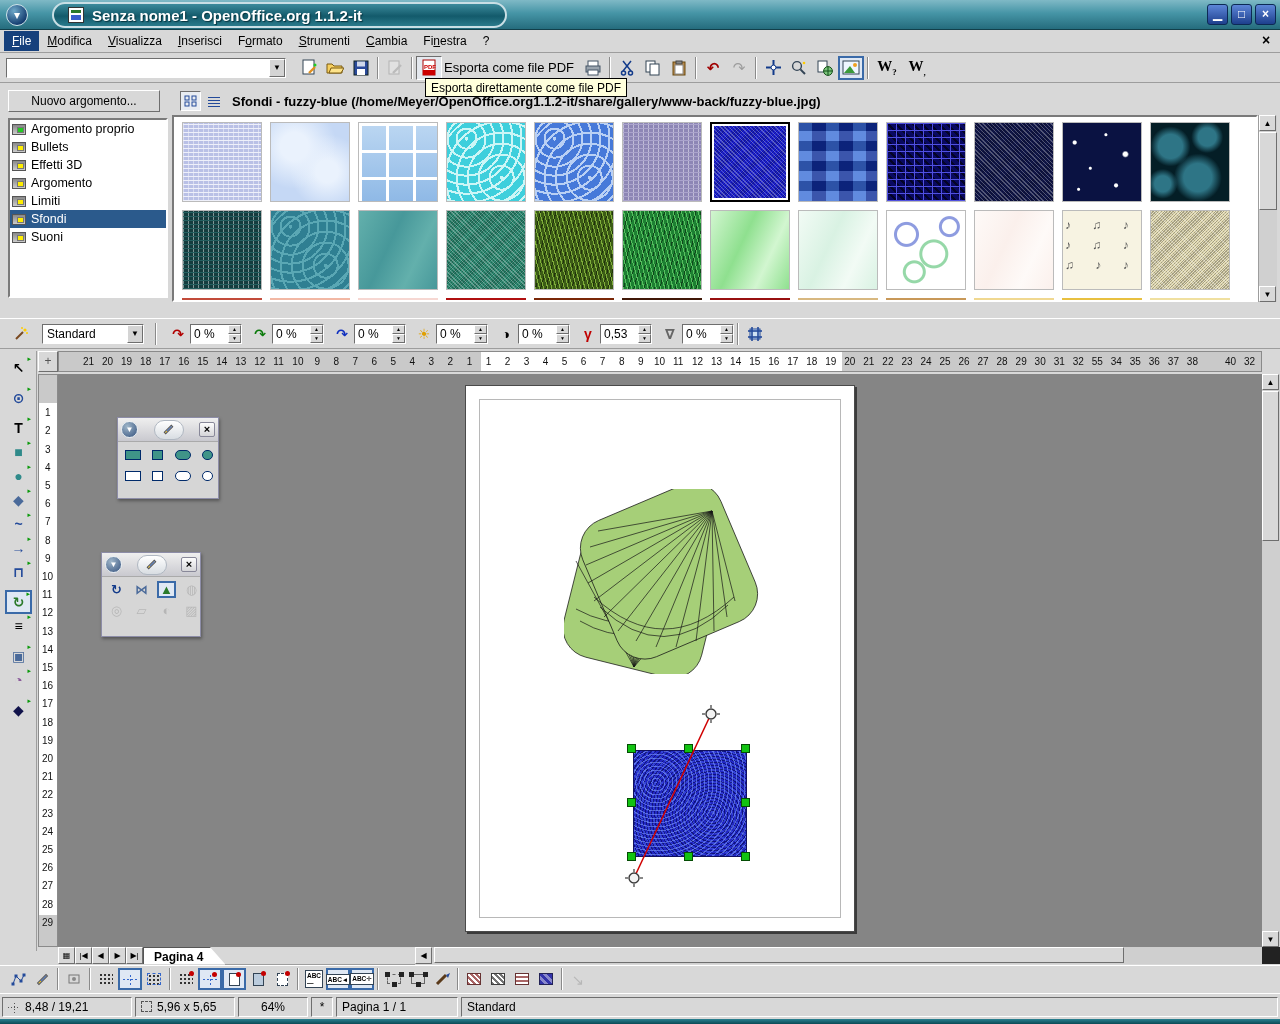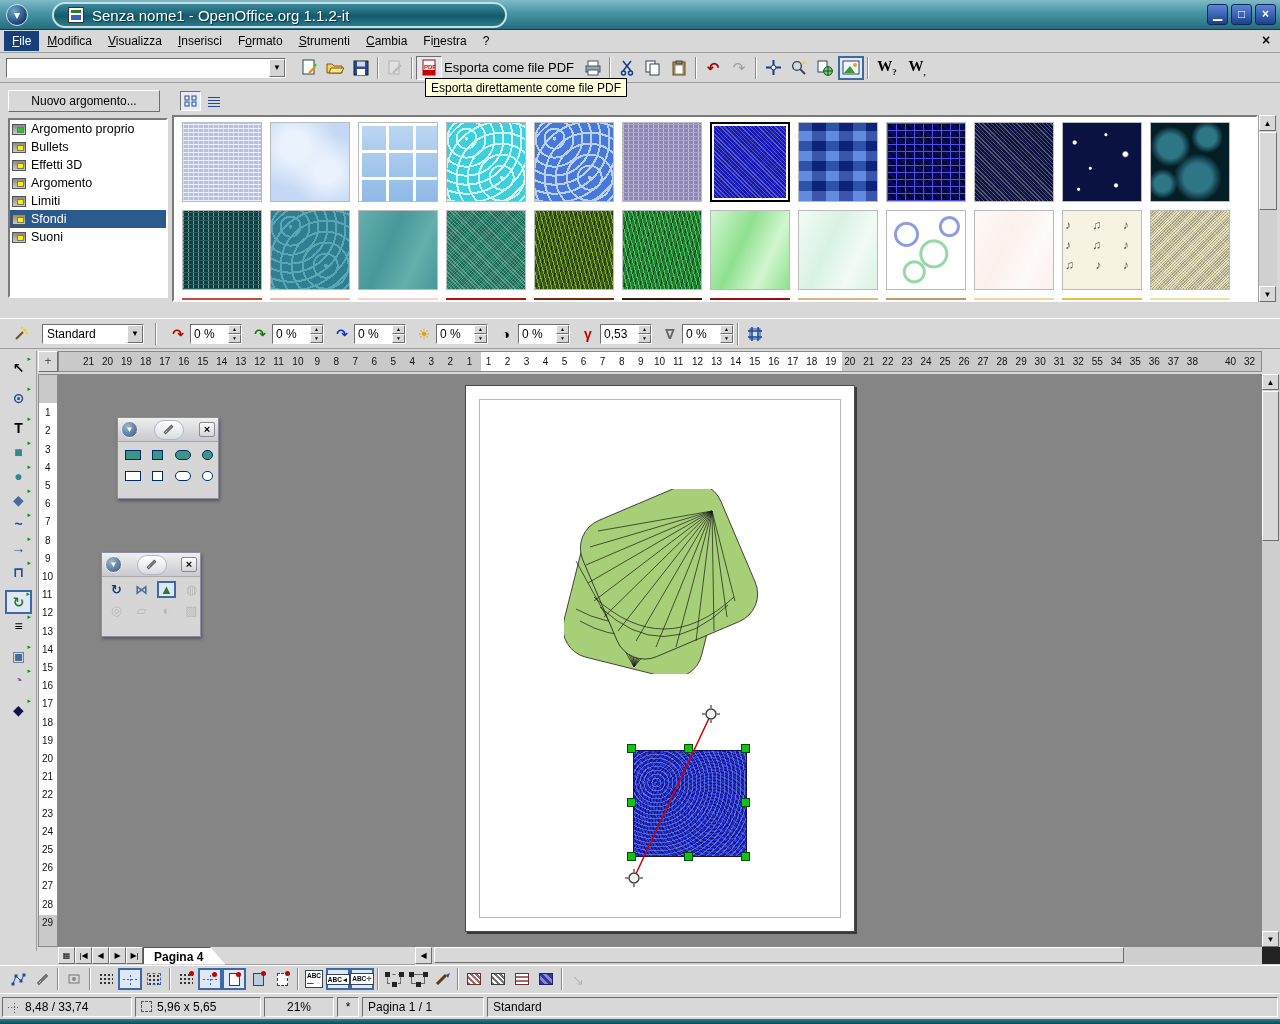--- a/index.html
+++ b/index.html
@@ -16,21 +16,21 @@
   
   #titlebar { left:0; top:0; width:1280px; height:30px;
     background:linear-gradient(#7fb9c6 0%, #4695a6 45%, #256c7d 100%);
     border-bottom:1px solid #123f4a; }
   #sysmenu { left:6px; top:4px; width:22px; height:22px; border-radius:50%;
     background:radial-gradient(circle at 35% 30%, #6fa9c9, #123a6e 75%);
     border:1px solid #cfe4ea; color:#fff; text-align:center; line-height:20px; font-size:12px; }
   #title-capsule { left:52px; top:2px; width:455px; height:26px; border-radius:13px;
     background:linear-gradient(#3c8b9c, #135a6b 55%, #2a7a8b);
     border:2px solid #c9dfe5; display:flex; align-items:center; padding:0 14px; gap:8px; }
-  #title-text { color:#fff; font-weight:normal; font-size:15px; white-space:nowrap;
+  #title-text { color:#fff; font-weight:bold; font-size:15px; white-space:nowrap;
     text-shadow:1px 1px 1px #06333d; }
   .app-ico { width:16px; height:16px; background:#fff; border:1px solid #333; position:relative; }
   .app-ico::before { content:''; position:absolute; left:2px; top:2px; width:10px; height:3px; background:#2a7a2a; }
   .app-ico::after  { content:''; position:absolute; left:2px; top:7px; width:10px; height:5px; background:#3a5fcd; }
   .winbtns { right:4px; top:4px; display:flex; gap:3px; }
   .wbtn { width:21px; height:21px; border:1px solid #0c2a55; border-radius:3px;
     background:linear-gradient(#5d86d8, #1d3f8d); color:#fff; font-weight:bold;
     text-align:center; line-height:19px; font-size:12px; }
 
   
@@ -356,20 +356,21 @@
   <div class="viewbtn abs" style="left:203px">
     <svg width="14" height="13">
         <g stroke="#234a9a">
           <line x1="1" y1="2.5" x2="13" y2="2.5"></line>
           <line x1="1" y1="5.5" x2="13" y2="5.5"></line>
           <line x1="1" y1="8.5" x2="13" y2="8.5"></line>
           <line x1="1" y1="11.5" x2="13" y2="11.5"></line>
         </g>
       </svg>
   </div>
+  <div id="gallery-path" class="abs">Sfondi - fuzzy-blue (/home/Meyer/OpenOffice.org1.1.2-it/share/gallery/www-back/fuzzy-blue.jpg)</div>
   <div id="theme-list" class="abs well">
       <div class="theme-item">
         <div class="th-ico own"></div>
         <span>Argomento proprio</span>
       </div>
       <div class="theme-item">
         <div class="th-ico"></div>
         <span>Bullets</span>
       </div>
       <div class="theme-item">
@@ -921,24 +922,24 @@
     </div>
     <span class="vsep"></span>
     <div class="obtn disabled">
       <span class="uchar" style="color:#888">↘</span>
     </div>
   </div>
 
 <div id="statusbar" class="abs">
   <div class="sfield sunken" style="width:130px">
     <span class="pos-ico"></span>
-    <span>8,48 / 33,74</span>
-  </div>
-  <div class="sfield sunken" style="width:126px">
+    <span>8,48 / 19,21</span>
+  </div>
+  <div class="sfield sunken" style="width:100px">
     <span class="size-ico"></span>
     <span>5,96 x 5,65</span>
   </div>
-  <div class="sfield sunken" style="width:70px;justify-content:center">21%</div>
+  <div class="sfield sunken" style="width:70px;justify-content:center">64%</div>
   <div class="sfield sunken" style="width:22px;justify-content:center">*</div>
   <div class="sfield sunken" style="width:122px">Pagina 1 / 1</div>
   <div class="sfield sunken" style="flex:1">Standard</div>
 </div>
 <div id="bottomframe" class="abs"></div>
 
 </body></html>

